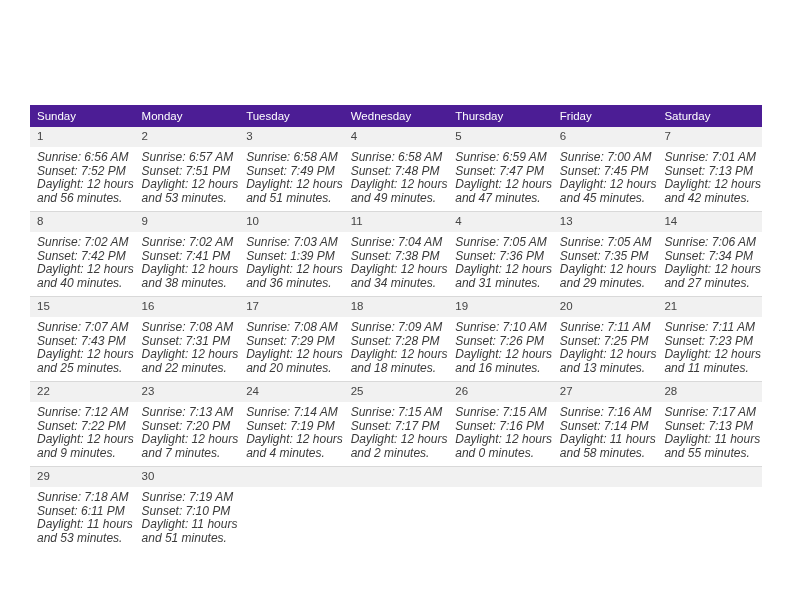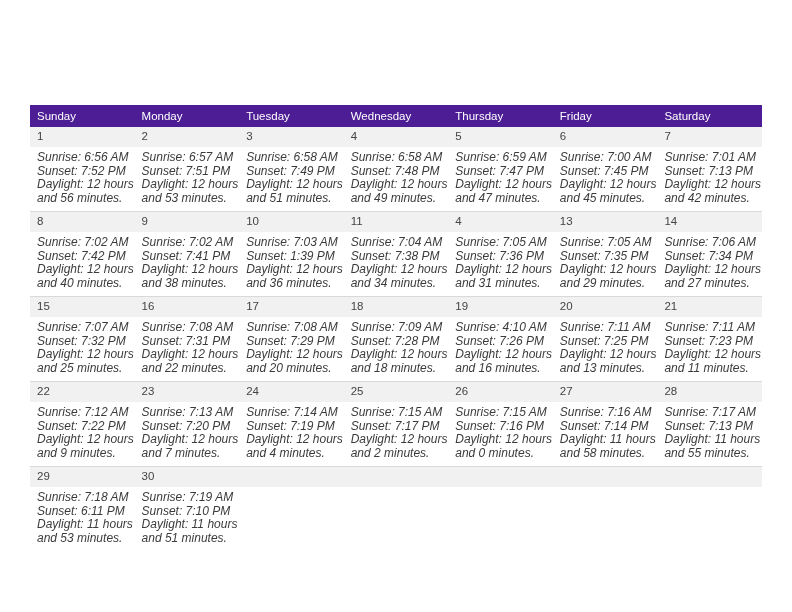--- a/index.html
+++ b/index.html
@@ -329,21 +329,21 @@
               </div>
             </td>
         </tr>
 
         <tr class="week-row">
           <td>
               <div class="cell">
                 <div class="daynum">15</div>
                 <div class="details">
                   <div>Sunrise: 7:07 AM</div>
-                  <div>Sunset: 7:32 PM</div>
+                  <div>Sunset: 7:43 PM</div>
                   <div>Daylight: 12 hours</div>
                   <div>and 25 minutes.</div>
                 </div>
               </div>
             </td>
           <td>
               <div class="cell">
                 <div class="daynum">16</div>
                 <div class="details">
                   <div>Sunrise: 7:08 AM</div>
@@ -372,21 +372,21 @@
                   <div>Sunset: 7:28 PM</div>
                   <div>Daylight: 12 hours</div>
                   <div>and 18 minutes.</div>
                 </div>
               </div>
             </td>
           <td>
               <div class="cell">
                 <div class="daynum">19</div>
                 <div class="details">
-                  <div>Sunrise: 4:10 AM</div>
+                  <div>Sunrise: 7:10 AM</div>
                   <div>Sunset: 7:26 PM</div>
                   <div>Daylight: 12 hours</div>
                   <div>and 16 minutes.</div>
                 </div>
               </div>
             </td>
           <td>
               <div class="cell">
                 <div class="daynum">20</div>
                 <div class="details">

